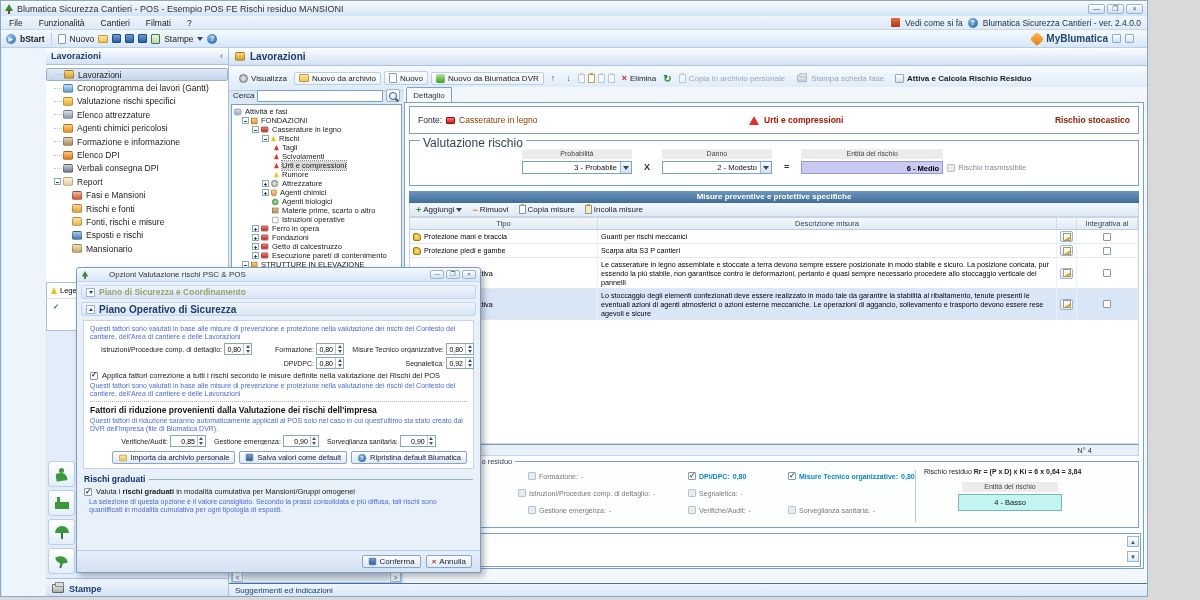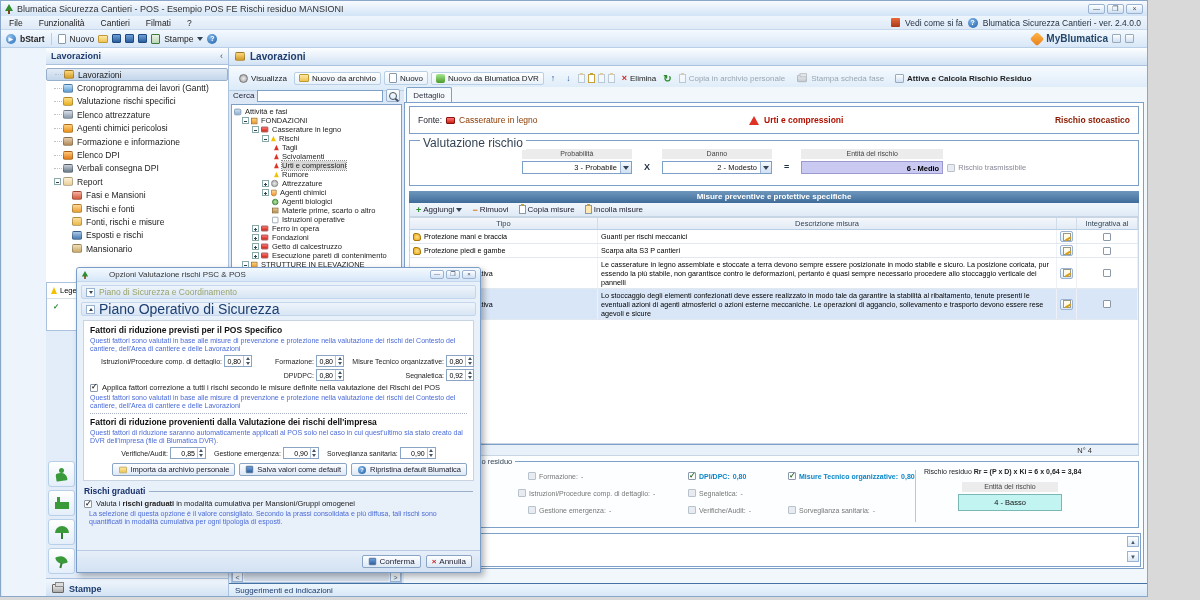--- a/index.html
+++ b/index.html
@@ -159,23 +159,23 @@
 .entlbl{position:absolute;left:552px;top:20px;width:96px}
 .entval{position:absolute;left:548px;top:32px;width:104px;height:17px;background:#c2f4f2;border:1px solid #7ab8b8;text-align:center;font-size:7.5px;line-height:16px;color:#111}
 #notes{position:absolute;left:2px;top:430px;width:734px;height:34px;background:#fff;border:1px solid #7da0c8}
 .vbtn{position:absolute;right:1px;width:12px;height:11px;border:1px solid #9ab3d2;background:linear-gradient(#fff,#dce9f6);display:flex;align-items:center;justify-content:center;font-size:6px;color:#456}
 #suggbar{left:228px;top:582px;width:919px;height:14px;background:linear-gradient(#eef6fd,#d6e7f7);border-top:1px solid #4472a4;display:flex;align-items:center;padding:0 6px;font-size:8px;color:#1a3a6e}
 
 #dialog{left:75px;top:266px;width:405px;height:306px;background:#e8f0fa;border:1px solid #7a9cc8;border-radius:3px 3px 0 0;box-shadow:3px 3px 6px rgba(0,0,0,.3);z-index:50}
 #dtitle{height:14px;background:linear-gradient(#f3f9fe,#d7e7f8);display:flex;align-items:center;gap:20px;padding:0 4px;font-size:8px;color:#333;border-bottom:1px solid #c3d6ec;border-radius:3px 3px 0 0}
 #dtitle .ctr{margin-left:auto;display:flex;gap:2px}
 .dwbtn{width:14px;height:9px;border:1px solid #9ab3d2;background:linear-gradient(#feffff,#cfe0f3);font-size:6px;line-height:7px;text-align:center;color:#456;border-radius:2px}
-.secbar{margin:3px 4px 0;height:14px;background:linear-gradient(#eef4fb,#d8e5f4);border:1px solid #c3d6ec;border-radius:2px;display:flex;align-items:center;gap:4px;padding:0 4px;font-weight:normal}
+.secbar{margin:3px 4px 0;height:14px;background:linear-gradient(#eef4fb,#d8e5f4);border:1px solid #c3d6ec;border-radius:2px;display:flex;align-items:center;gap:4px;padding:0 4px;font-weight:bold}
 .secbar.psc{color:#97a36b;font-size:8.5px}
-.secbar.pos{color:#1c3e70;font-size:14px}
+.secbar.pos{color:#1c3e70;font-size:10px}
 .chevbox{width:9px;height:9px;border:1px solid #9ab3d2;background:#fff;display:flex;align-items:center;justify-content:center}
 .chevbox .dnarrow{border-left-width:2.5px;border-right-width:2.5px;border-top-width:3.5px}
 .chevbox .uparrow{border-left-width:2.5px;border-right-width:2.5px;border-bottom-width:3.5px}
 .dchk{display:flex;align-items:center;gap:4px;font-size:8px;color:#222;margin:5px 7px 0;line-height:9px}
 .dchk .bld{font-weight:bold;margin:0 2px}
 #wbox{margin:4px 6px 0;background:#fff;border:1px solid #c8d4e2;padding:4px 6px;font-size:7px}
 .wtitle{font-weight:bold;font-size:8.5px;color:#131313;margin-bottom:2px}
 .bluetxt{color:#4a6bd8;font-size:7px;line-height:7.5px;margin-bottom:3px}
 .fgrid{display:grid;grid-template-columns:132px 28px 60px 28px 98px 28px;column-gap:2px;row-gap:2px;align-items:center;margin:2px 0 3px}
 .flbl{text-align:right;color:#222;font-size:7px;white-space:nowrap;overflow:hidden}
@@ -711,21 +711,20 @@
 
     <div class="secbar pos">
       <span class="chevbox">
             <span class="uparrow"></span>
           </span>
       <span>Piano Operativo di Sicurezza</span>
     </div>
 
 
     <div id="wbox">
-      <div class="wtitle">Fattori di riduzione previsti per il POS Specifico</div>
       <div class="bluetxt">Questi fattori sono valutati in base alle misure di prevenzione e protezione nella valutazione dei rischi del Contesto del cantiere, dell'Area di cantiere e delle Lavorazioni</div>
       <div class="fgrid">
         <span class="flbl">Istruzioni/Procedure comp. di dettaglio:</span>
         <span class="spin">
               <span class="val">0,80</span>
               <span class="ud">
                 <i class="u"></i>
                 <i class="d"></i>
               </span>
             </span>

